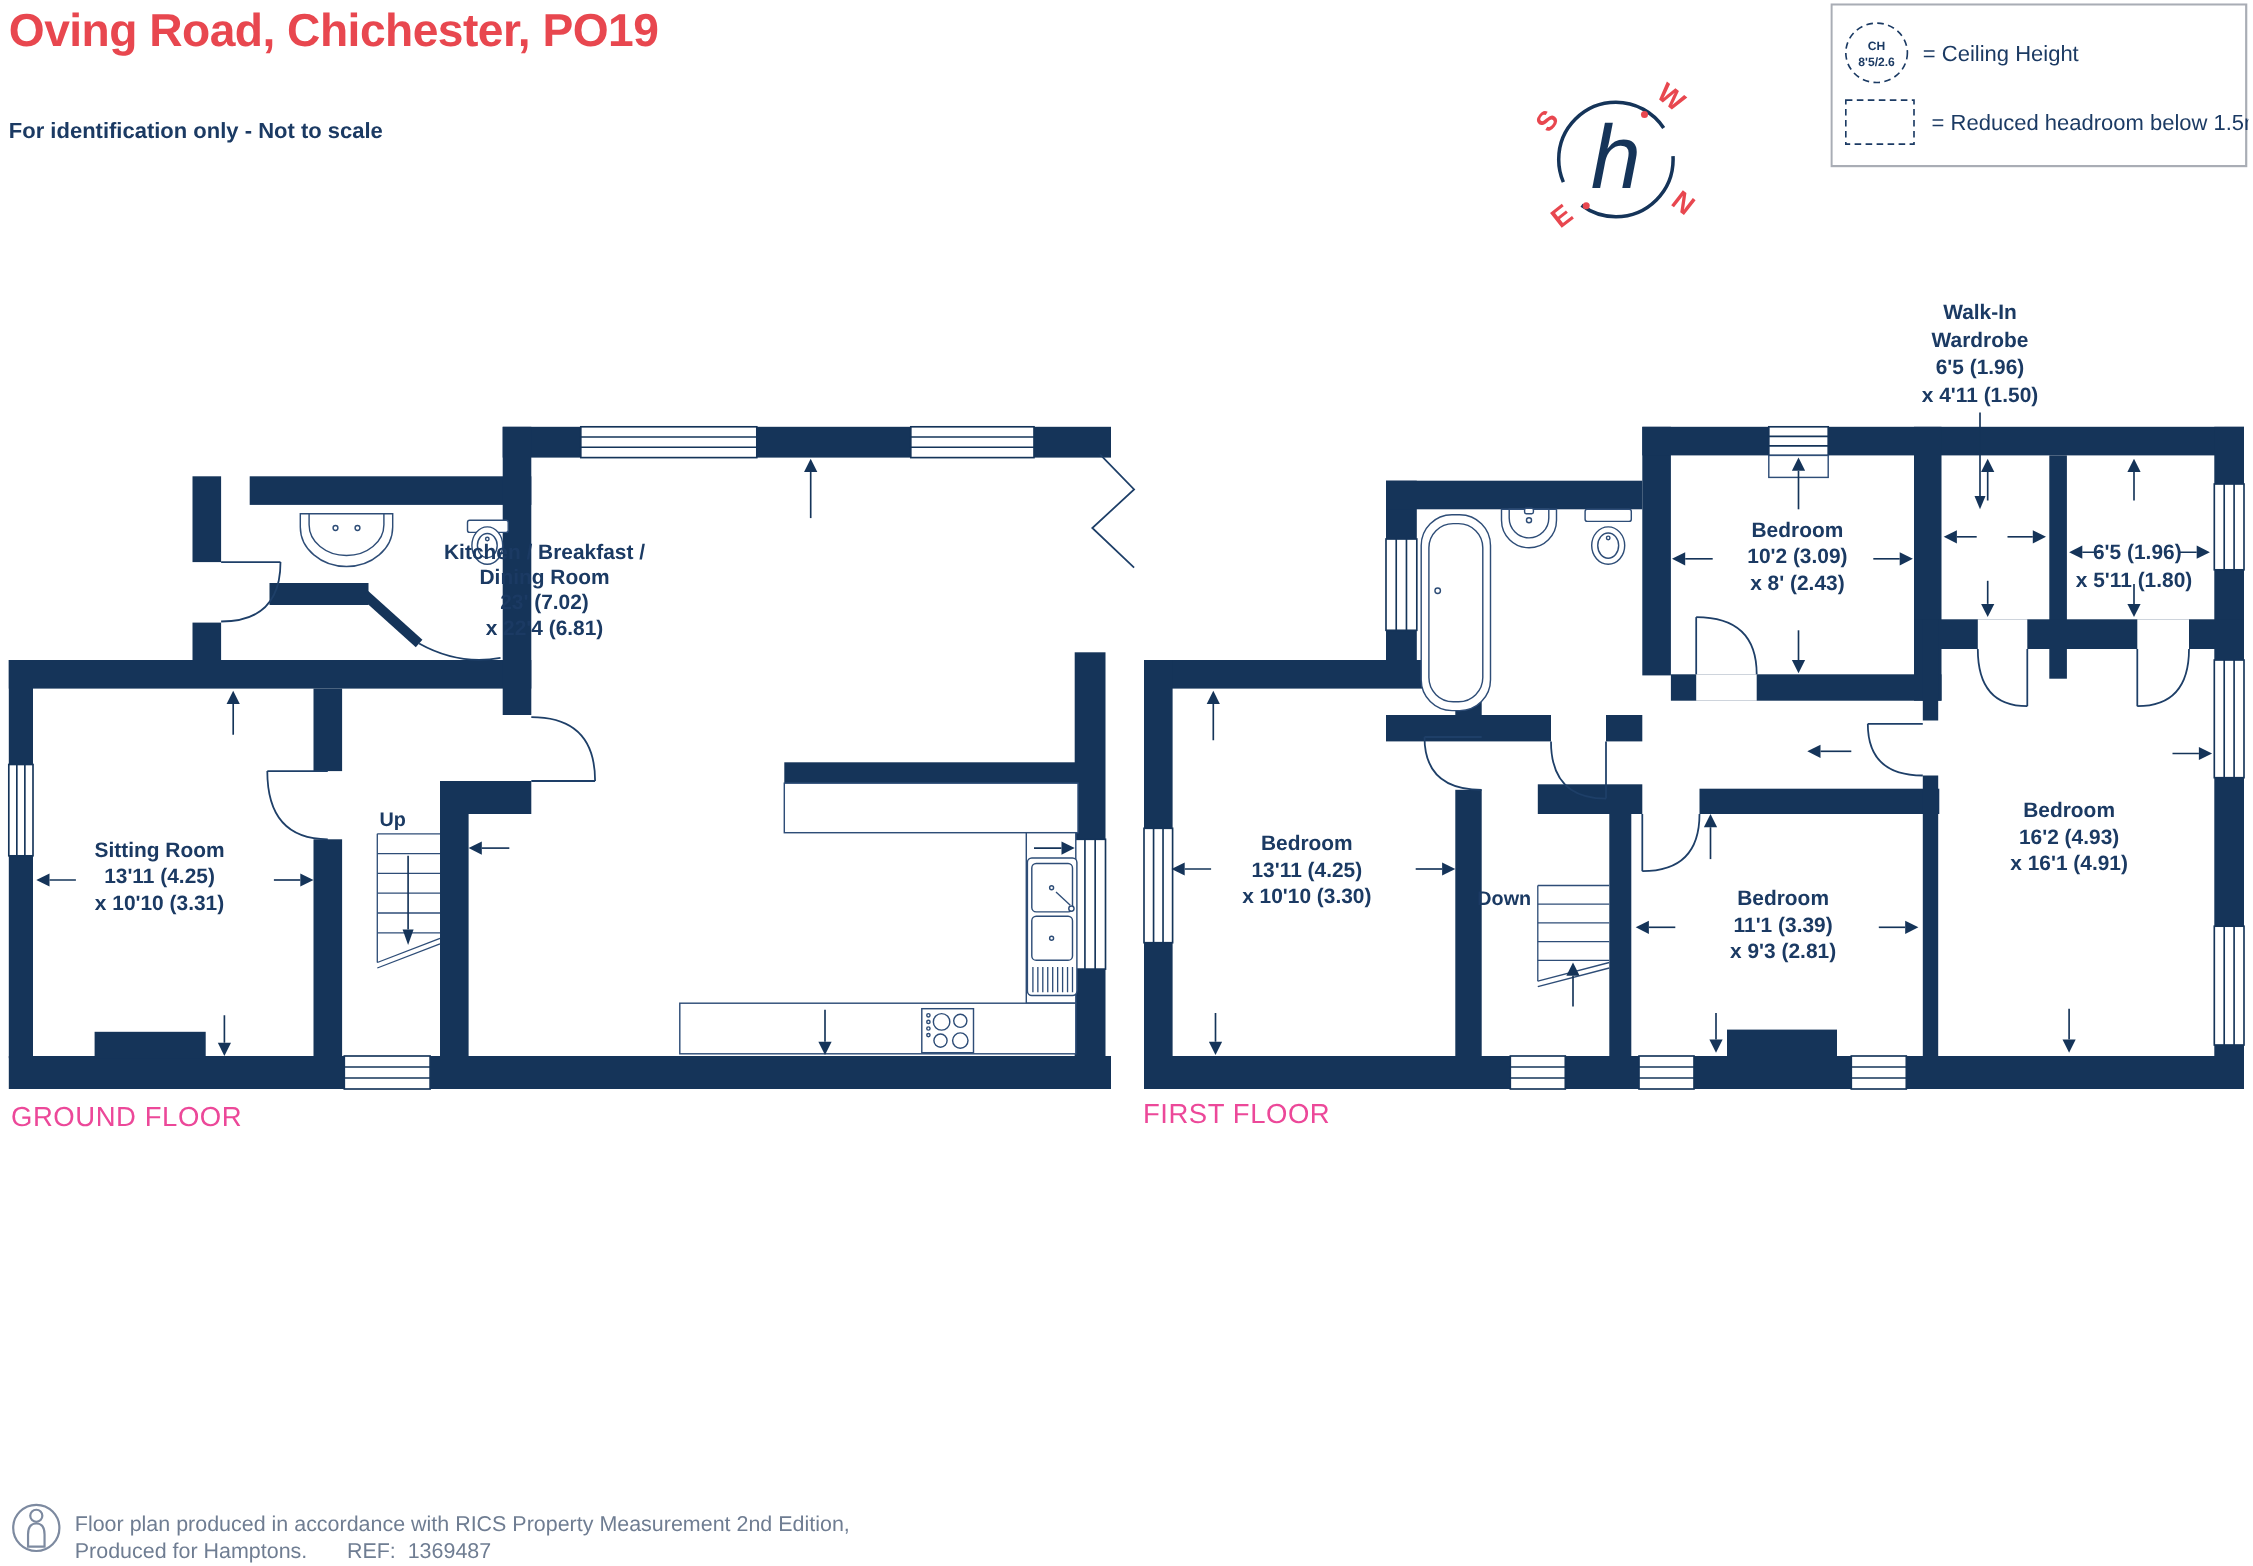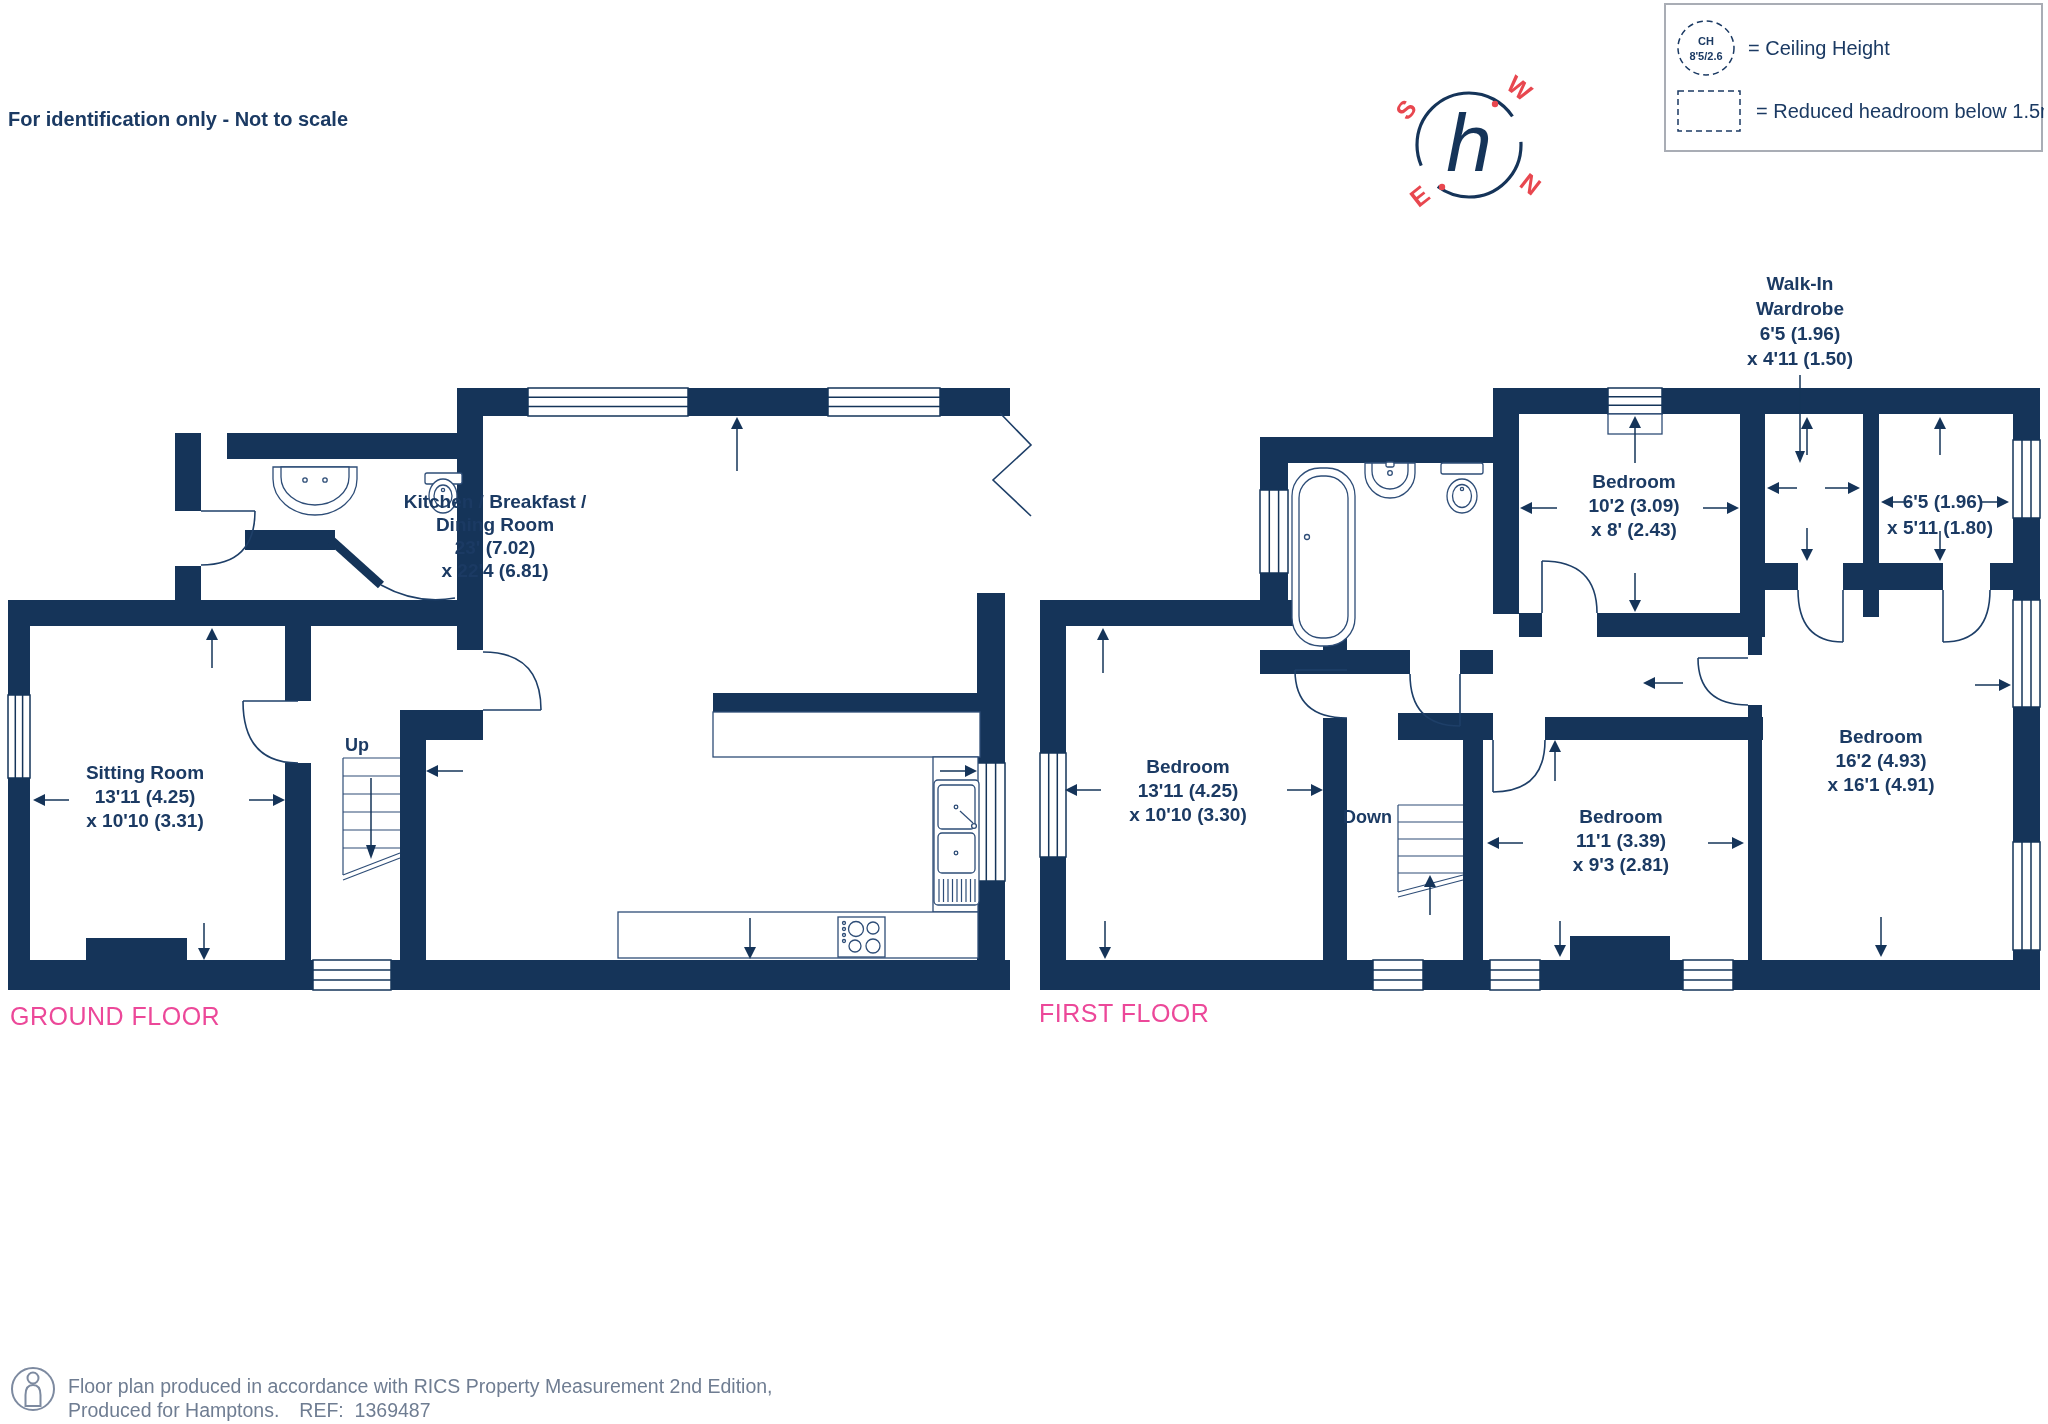--- a/index.html
+++ b/index.html
@@ -23,27 +23,28 @@
   .mhead{fill:#153459;}
   .rlabel{font-size:19px;font-weight:600;fill:#1b3a63;text-anchor:middle;}
   .slabel{font-size:18px;font-weight:600;fill:#1b3a63;}
   .legtext{font-size:20px;fill:#1b3a63;}
   .legsmall{font-size:11px;font-weight:600;fill:#1b3a63;text-anchor:middle;}
   .dashshape{fill:none;stroke:#1b3a63;stroke-width:1.5;stroke-dasharray:6 4;}
   .compassletter{font-size:25px;font-weight:600;fill:#e8474f;text-anchor:middle;}
   .footer{display:flex;align-items:flex-start;color:#6f7d92;font-size:19.5px;line-height:24px;}
   .footer .lines{margin-left:12px;}
   .cpy{margin-left:26px;}
-  .ref{margin-left:20px;white-space:pre;}
+  .ref{margin-left:36px;white-space:pre;}
 </style>
 </head>
 <body>
 
 <div id="page">
 
+  <div class="abs title" style="left:8px;top:4px;">Oving Road, Chichester, PO19</div>
   <div class="abs disclaimer" style="left:8px;top:108px;font-weight:bold;">For identification only - Not to scale</div>
 
   <svg class="abs" style="left:1392px;top:55px;" width="155" height="180" viewBox="0 0 155 180">
     <circle cx="77" cy="90" r="52" fill="none" stroke="#153459" stroke-width="3.2" stroke-dasharray="115 27 154 27 4 0"></circle>
     <text x="77" y="116" font-family="DejaVu Serif, serif" font-style="italic" font-size="82" fill="#153459" text-anchor="middle">h</text>
     <text class="compassletter" x="122" y="40" transform="rotate(38 122 40)">W</text>
     <circle cx="103" cy="49" r="3.2" fill="#e8474f"></circle>
     <text class="compassletter" x="21" y="60" transform="rotate(-52 21 60)">S</text>
     <text class="compassletter" x="133" y="136" transform="rotate(38 133 136)">N</text>
     <text class="compassletter" x="33" y="148" transform="rotate(-38 33 148)">E</text>

